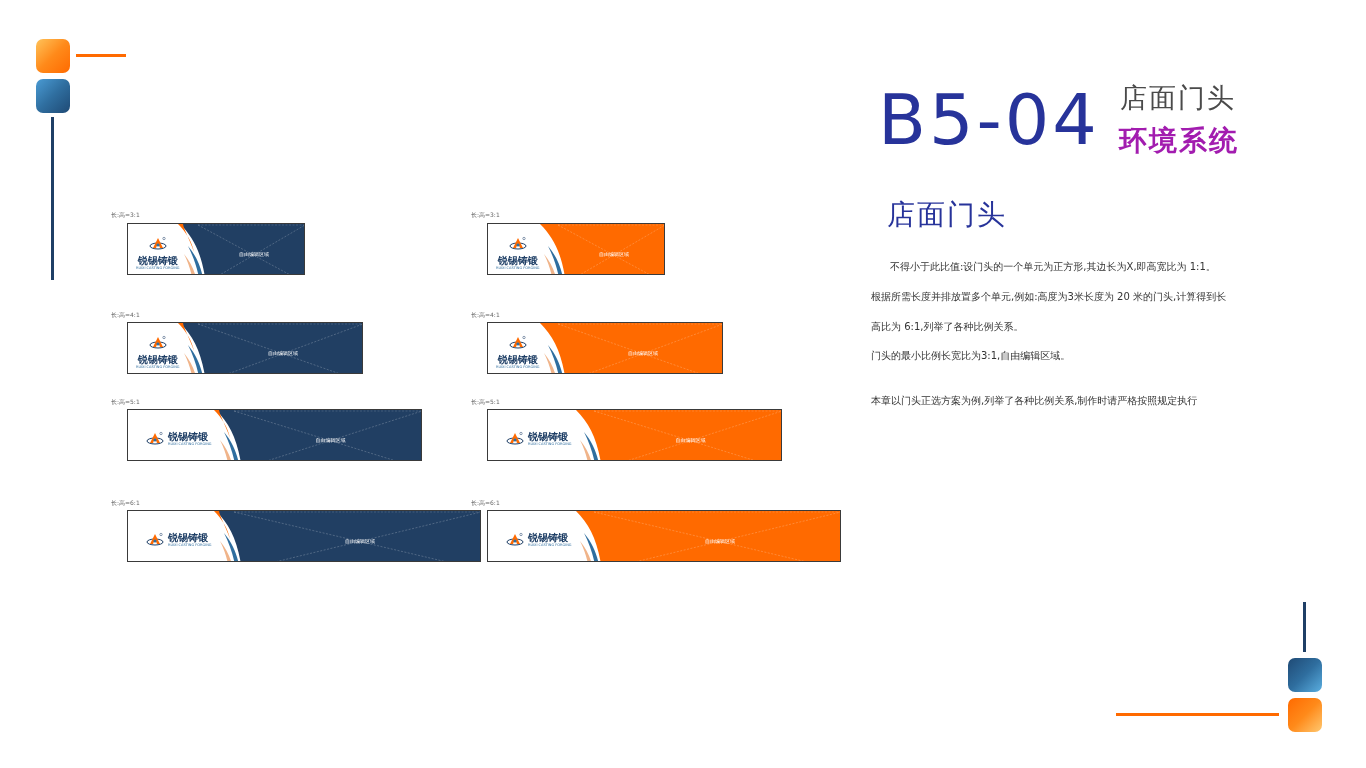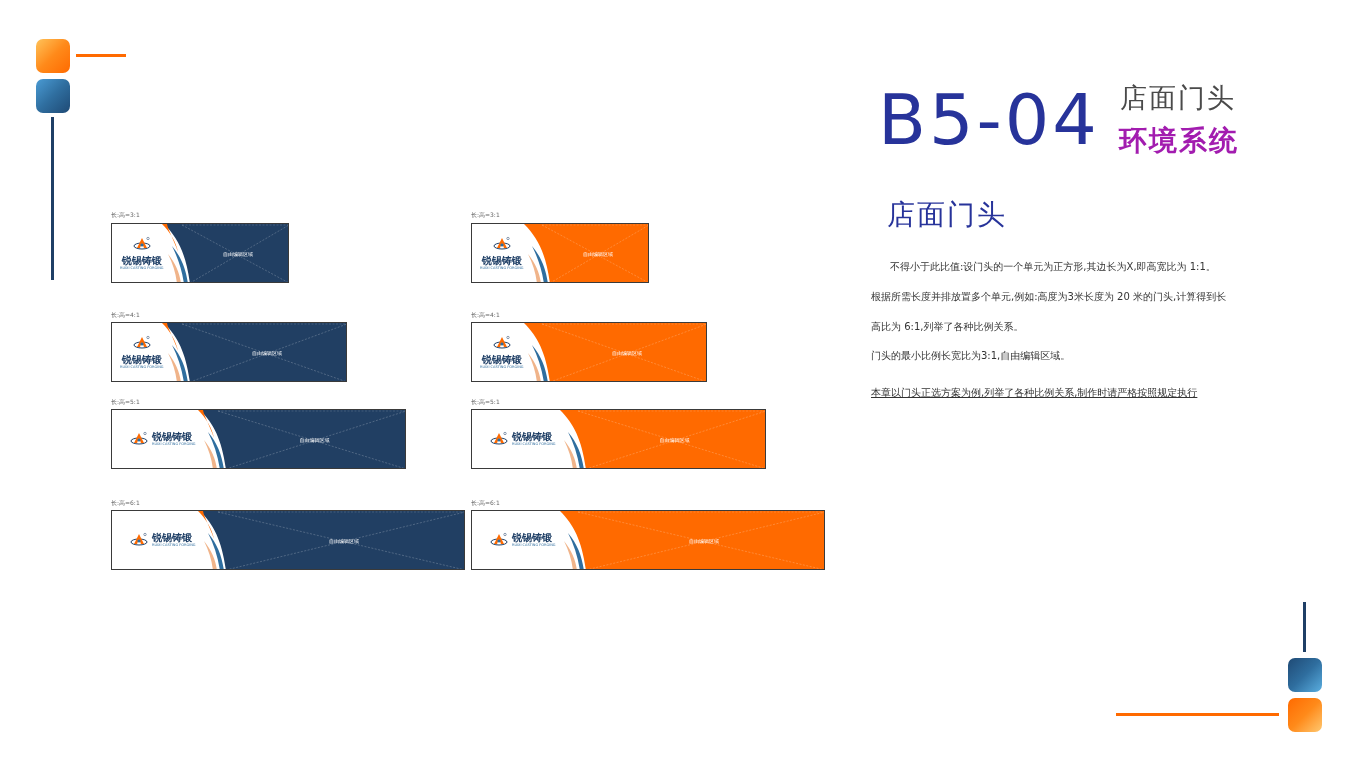--- a/index.html
+++ b/index.html
@@ -14,21 +14,21 @@
   .line-navy { position:absolute; background:#1f3f66; width:3px; }
 
   .code { position:absolute; left:878px; top:80px; font-family:"DejaVu Sans", sans-serif;
           font-size:70px; color:#27339a; letter-spacing:3px; line-height:80px; font-weight:500; }
   .sub1 { position:absolute; left:1120px; top:80px; font-size:27px; color:#4a4a4a; letter-spacing:2px; }
   .sub2 { position:absolute; left:1119px; top:122px; font-size:28px; color:#a21caf; font-weight:bold; letter-spacing:2px; }
   .sec-title { position:absolute; left:871px; top:196px; font-size:28px; color:#27339a; letter-spacing:2px;margin-left:16px; }
   .para { position:absolute; left:871px; font-size:10px; color:#333; white-space:nowrap; }
 
   .ratio-label { position:absolute; font-size:6px; color:#666; white-space:nowrap; }
-  .sign { position:absolute; height:60px; border:1px solid #3a3a3a; box-sizing:border-box; overflow:hidden; background:#fff; }
+  .sign { position:absolute; height:52px; border:1px solid #3a3a3a; box-sizing:border-box; overflow:hidden; background:#fff;margin-left:16px; }
   .sign svg.bg { position:absolute; left:0; top:0; }
   .logo { position:absolute; display:flex; align-items:center; }
   .logo-mark { position:relative; width:22px; height:16px; }
   .brand-cn { font-size:10px; font-weight:bold; color:#1f3f66; letter-spacing:0px; line-height:11px; }
   .brand-en { font-size:3.5px; color:#2f6e9f; line-height:5px; white-space:nowrap; }
   .area-label { position:absolute; font-size:5px; color:#ffffff; white-space:nowrap; transform:translate(-50%,-50%); }
 </style>
 </head>
 <body>
 
@@ -44,21 +44,21 @@
 
 <div class="code">B5-04</div>
 <div class="sub1">店面门头</div>
 <div class="sub2">环境系统</div>
 
 <div class="sec-title">店面门头</div>
 <div class="para" style="top:260px;left:890px;">不得小于此比值:设门头的一个单元为正方形,其边长为X,即高宽比为 1:1。</div>
 <div class="para" style="top:290px;">根据所需长度并排放置多个单元,例如:高度为3米长度为 20 米的门头,计算得到长</div>
 <div class="para" style="top:320px;">高比为 6:1,列举了各种比例关系。</div>
 <div class="para" style="top:349px;">门头的最小比例长宽比为3:1,自由编辑区域。</div>
-<div class="para" style="top:386px;text-decoration:underline;">本章以门头正选方案为例,列举了各种比例关系,制作时请严格按照规定执行</div>
+<div class="para" style="top:394px;">本章以门头正选方案为例,列举了各种比例关系,制作时请严格按照规定执行</div>
 
 <div id="signs">
     <div class="ratio-label" style="left: 111px; top: 211px;">长:高=3:1</div>
     <div class="sign" style="left: 111px; top: 223px; width: 178px;">
       <svg class="bg" width="178" height="60" viewBox="0 0 178 60" xmlns="http://www.w3.org/2000/svg">
         <path d="M52,0 C66,14 74,30 78,60 L178,60 L178,0 Z" fill="#213f63"></path>
         <path d="M50,0 C58,8 64,18 66,28 C62,16 56,6 55,0 Z" fill="#ff6a00"></path>
         <path d="M60,22 C70,34 74,46 76,60 L72,60 C70,46 66,34 60,22 Z" fill="#2f6e9f"></path>
         <path d="M56,30 C64,40 68,50 69,60 L65,60 C64,50 61,40 56,30 Z" fill="#f0b48a"></path>
         <line x1="70" y1="1" x2="177" y2="59" stroke="rgba(255,255,255,0.35)" stroke-width="0.6" stroke-dasharray="2,1.5"></line>

